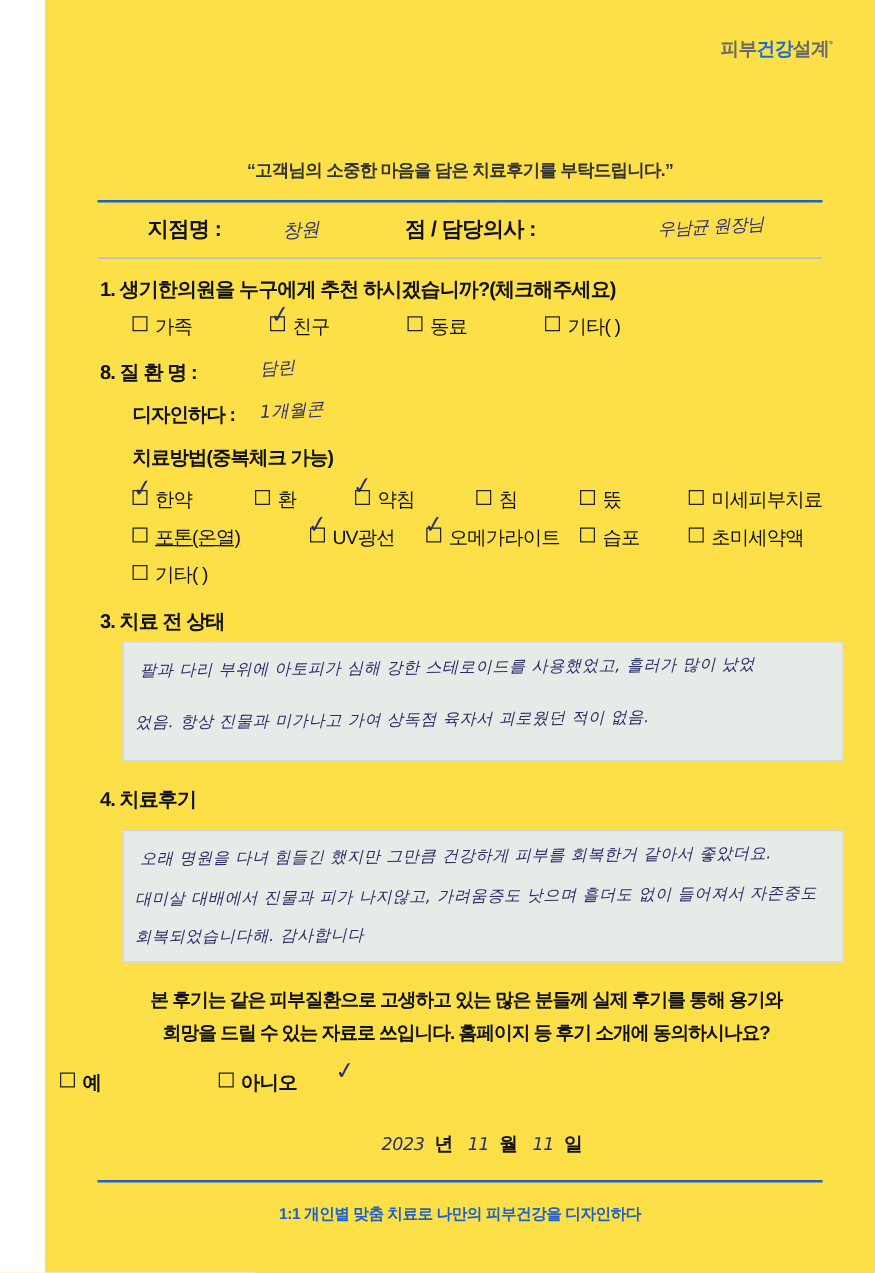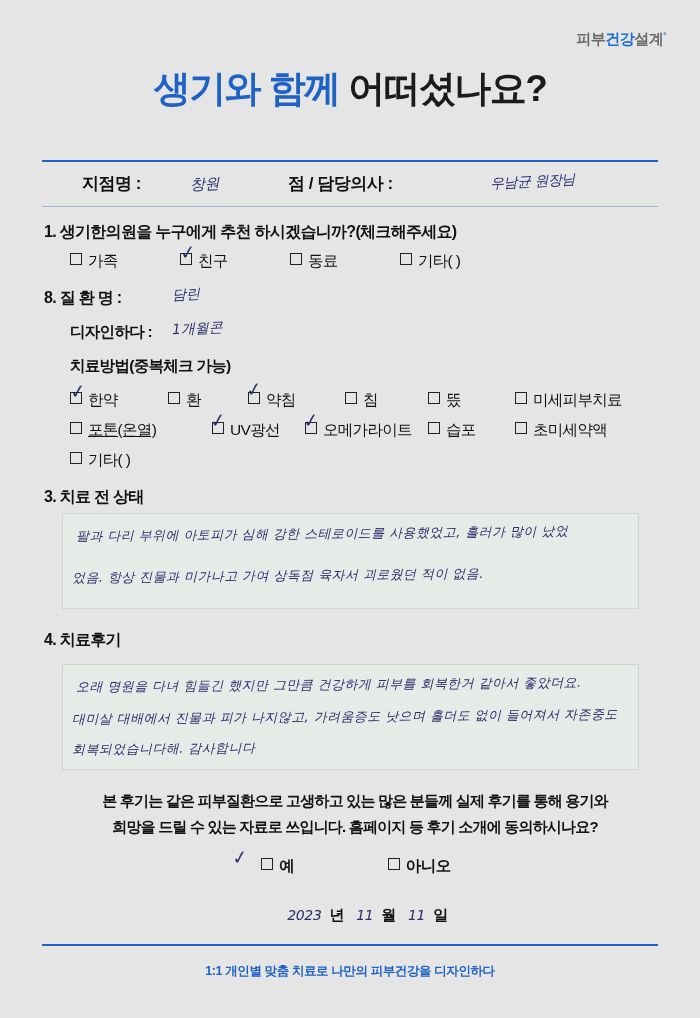--- a/index.html
+++ b/index.html
@@ -11,21 +11,22 @@
     width: 700px;
     height: 1018px;
     position: relative;
     font-family: "Liberation Sans", sans-serif;
     color: #111;
     overflow: hidden;
   }
   .page {
     position: absolute;
     inset: 0;
-    background: #e5e5e5;
+    background: #fde047;
+    margin-left: 36px;
   }
 
   
   .brand {
     position: absolute;
     top: 30px;
     right: 34px;
     font-size: 15px;
     font-weight: bold;
     letter-spacing: -0.5px;
@@ -167,21 +168,21 @@
     font-weight: bold;
     line-height: 26px;
     letter-spacing: -0.8px;
     color: #111;
   }
   .yesno {
     position: absolute;
     top: 856px;
     left: 12px;
     right: 0;
-    text-align: center;
+    text-align: left;
     font-size: 15.5px;
     font-weight: bold;
     letter-spacing: -0.5px;
   }
   .yesno .sp { display: inline-block; width: 86px; }
 
   .datebar {
     position: absolute;
     top: 906px;
     left: 0;
@@ -216,24 +217,21 @@
 </style>
 </head>
 <body>
 
 <div class="page">
 
   <div class="brand">
     <span>피부</span><span class="accent">건강</span><span>설계</span><span class="deg">°</span>
   </div>
 
-  <div class="headline">
-    <span class="blue">생기와 함께</span>
-    <span class="dark">어떠셨나요?</span>
-  </div>
+  <div class="subhead">“고객님의 소중한 마음을 담은 치료후기를 부탁드립니다.”</div>
 
   <div class="rule" style="top:160px;"></div>
   <div class="rule thin" style="top:206px;"></div>
 
   <div class="branch-row">
     <span class="lbl l-branch">지점명 :</span>
     <span class="hw hw-branch">창원</span>
     <span class="lbl l-jeom">점 / 담당의사 :</span>
     <span class="hw hw-doctor">우남균  원장님</span>
   </div>

